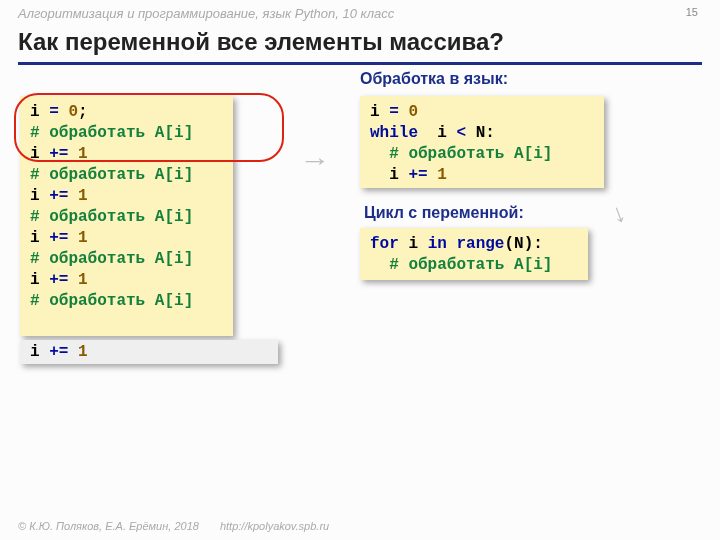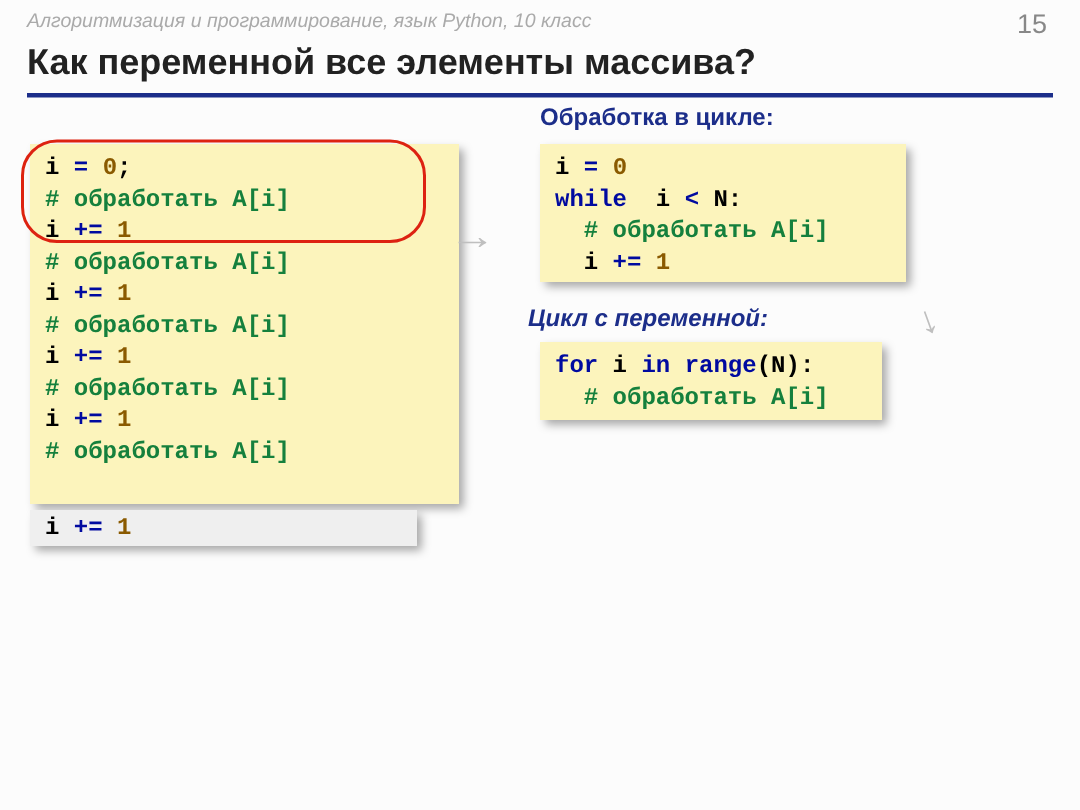--- a/index.html
+++ b/index.html
@@ -1,28 +1,28 @@
 <!DOCTYPE html>
 <html><head>
 <meta charset="utf-8">
 <style>
   * { box-sizing: border-box; margin: 0; padding: 0; }
   html, body { width: 720px; height: 540px; font-family: Arial, Helvetica, sans-serif; background: #fff; }
   .slide { position: relative; width: 720px; height: 540px; background: #fcfcfc; }
   .breadcrumb { position: absolute; top: 6px; left: 18px; font-size: 13px; font-style: italic; color: #aaa; }
-  .pagenum { position: absolute; top: 6px; right: 22px; font-size: 18px; color: #888; }
+  .pagenum { position: absolute; top: 6px; right: 22px; font-size: 11px; color: #888; }
   .title { position: absolute; top: 28px; left: 18px; font-size: 24px; font-weight: bold; color: #222; }
   .hr { position: absolute; top: 62px; left: 18px; width: 684px; height: 3px; background: #1c2e8a; }
   .sub { font-size: 16px; font-weight: bold; color: #1c2e8a; }
   .sub.left { position: absolute; top: 70px; left: 18px; }
   .sub.r1 { position: absolute; top: 70px; left: 360px; }
-  .sub.r2 { position: absolute; top: 204px; left: 352px; font-style: italic; }
+  .sub.r2 { position: absolute; top: 204px; left: 364px; }
 
   .codebox { position: absolute; background: #fcf4bc; box-shadow: 3px 3px 6px rgba(0,0,0,0.35); font-family: "Courier New", monospace; font-size: 16px; font-weight: bold; line-height: 21px; padding: 6px 10px; white-space: pre; color: #000; }
-  .code-left { top: 96px; left: 20px; width: 286px; height: 240px; }
+  .code-left { top: 96px; left: 20px; width: 213px; height: 240px; }
   .code-r1   { top: 96px; left: 360px; width: 244px; height: 92px; }
   .code-r2   { top: 228px; left: 360px; width: 228px; height: 52px; }
   .ext { position: absolute; top: 340px; left: 20px; width: 258px; background: #efefef; box-shadow: 3px 3px 6px rgba(0,0,0,0.35); font-family: "Courier New", monospace; font-size: 16px; font-weight: bold; padding: 3px 10px; white-space: pre; }
 
   .kw-navy  { color: #000aa0; }
   .kw-green { color: #15803d; }
   .kw-brown { color: #8a5a00; }
 
   .ring { position: absolute; top: 93px; left: 14px; width: 270px; height: 69px; border: 2px solid #d21; border-radius: 24px; pointer-events: none; }
 
@@ -35,21 +35,21 @@
 </style>
 </head>
 <body>
 <div class="slide">
 
   <div class="breadcrumb">Алгоритмизация и программирование, язык Python, 10 класс</div>
   <div class="pagenum">15</div>
   <div class="title">Как переменной все элементы массива?</div>
   <div class="hr"></div>
 
-  <div class="sub r1">Обработка в цикле:</div>
+  <div class="sub r1">Обработка в язык:</div>
   <div class="sub r2">Цикл с переменной:</div>
 
   <div class="codebox code-left"><span>i </span><span class="kw-navy">=</span><span> </span><span class="kw-brown">0</span><span>;
 </span><span class="kw-green"># обработать A[i]
 </span><span>i </span><span class="kw-navy">+=</span><span> </span><span class="kw-brown">1</span><span>
 </span><span class="kw-green"># обработать A[i]
 </span><span>i </span><span class="kw-navy">+=</span><span> </span><span class="kw-brown">1</span><span>
 </span><span class="kw-green"># обработать A[i]
 </span><span>i </span><span class="kw-navy">+=</span><span> </span><span class="kw-brown">1</span><span>
 </span><span class="kw-green"># обработать A[i]
@@ -61,13 +61,17 @@
   <div class="codebox code-r1"><span>i </span><span class="kw-navy">=</span><span> </span><span class="kw-brown">0</span><span>
 </span><span class="kw-navy">while</span><span>  i </span><span class="kw-navy">&lt;</span><span> N:
 </span><span>  </span><span class="kw-green"># обработать A[i]
 </span><span>  i </span><span class="kw-navy">+=</span><span> </span><span class="kw-brown">1</span></div>
   <div class="codebox code-r2"><span class="kw-navy">for</span><span> i </span><span class="kw-navy">in</span><span> </span><span class="kw-navy">range</span><span>(N):
 </span><span>  </span><span class="kw-green"># обработать A[i]</span></div>
 
   <div class="arrow a1">→</div>
   <div class="arrow a2">→</div>
 
+  <div class="footer">
+    <span>© К.Ю. Поляков, Е.А. Ерёмин, 2018</span>
+    <span>http://kpolyakov.spb.ru</span>
+  </div>
 </div>
 
 </body></html>

